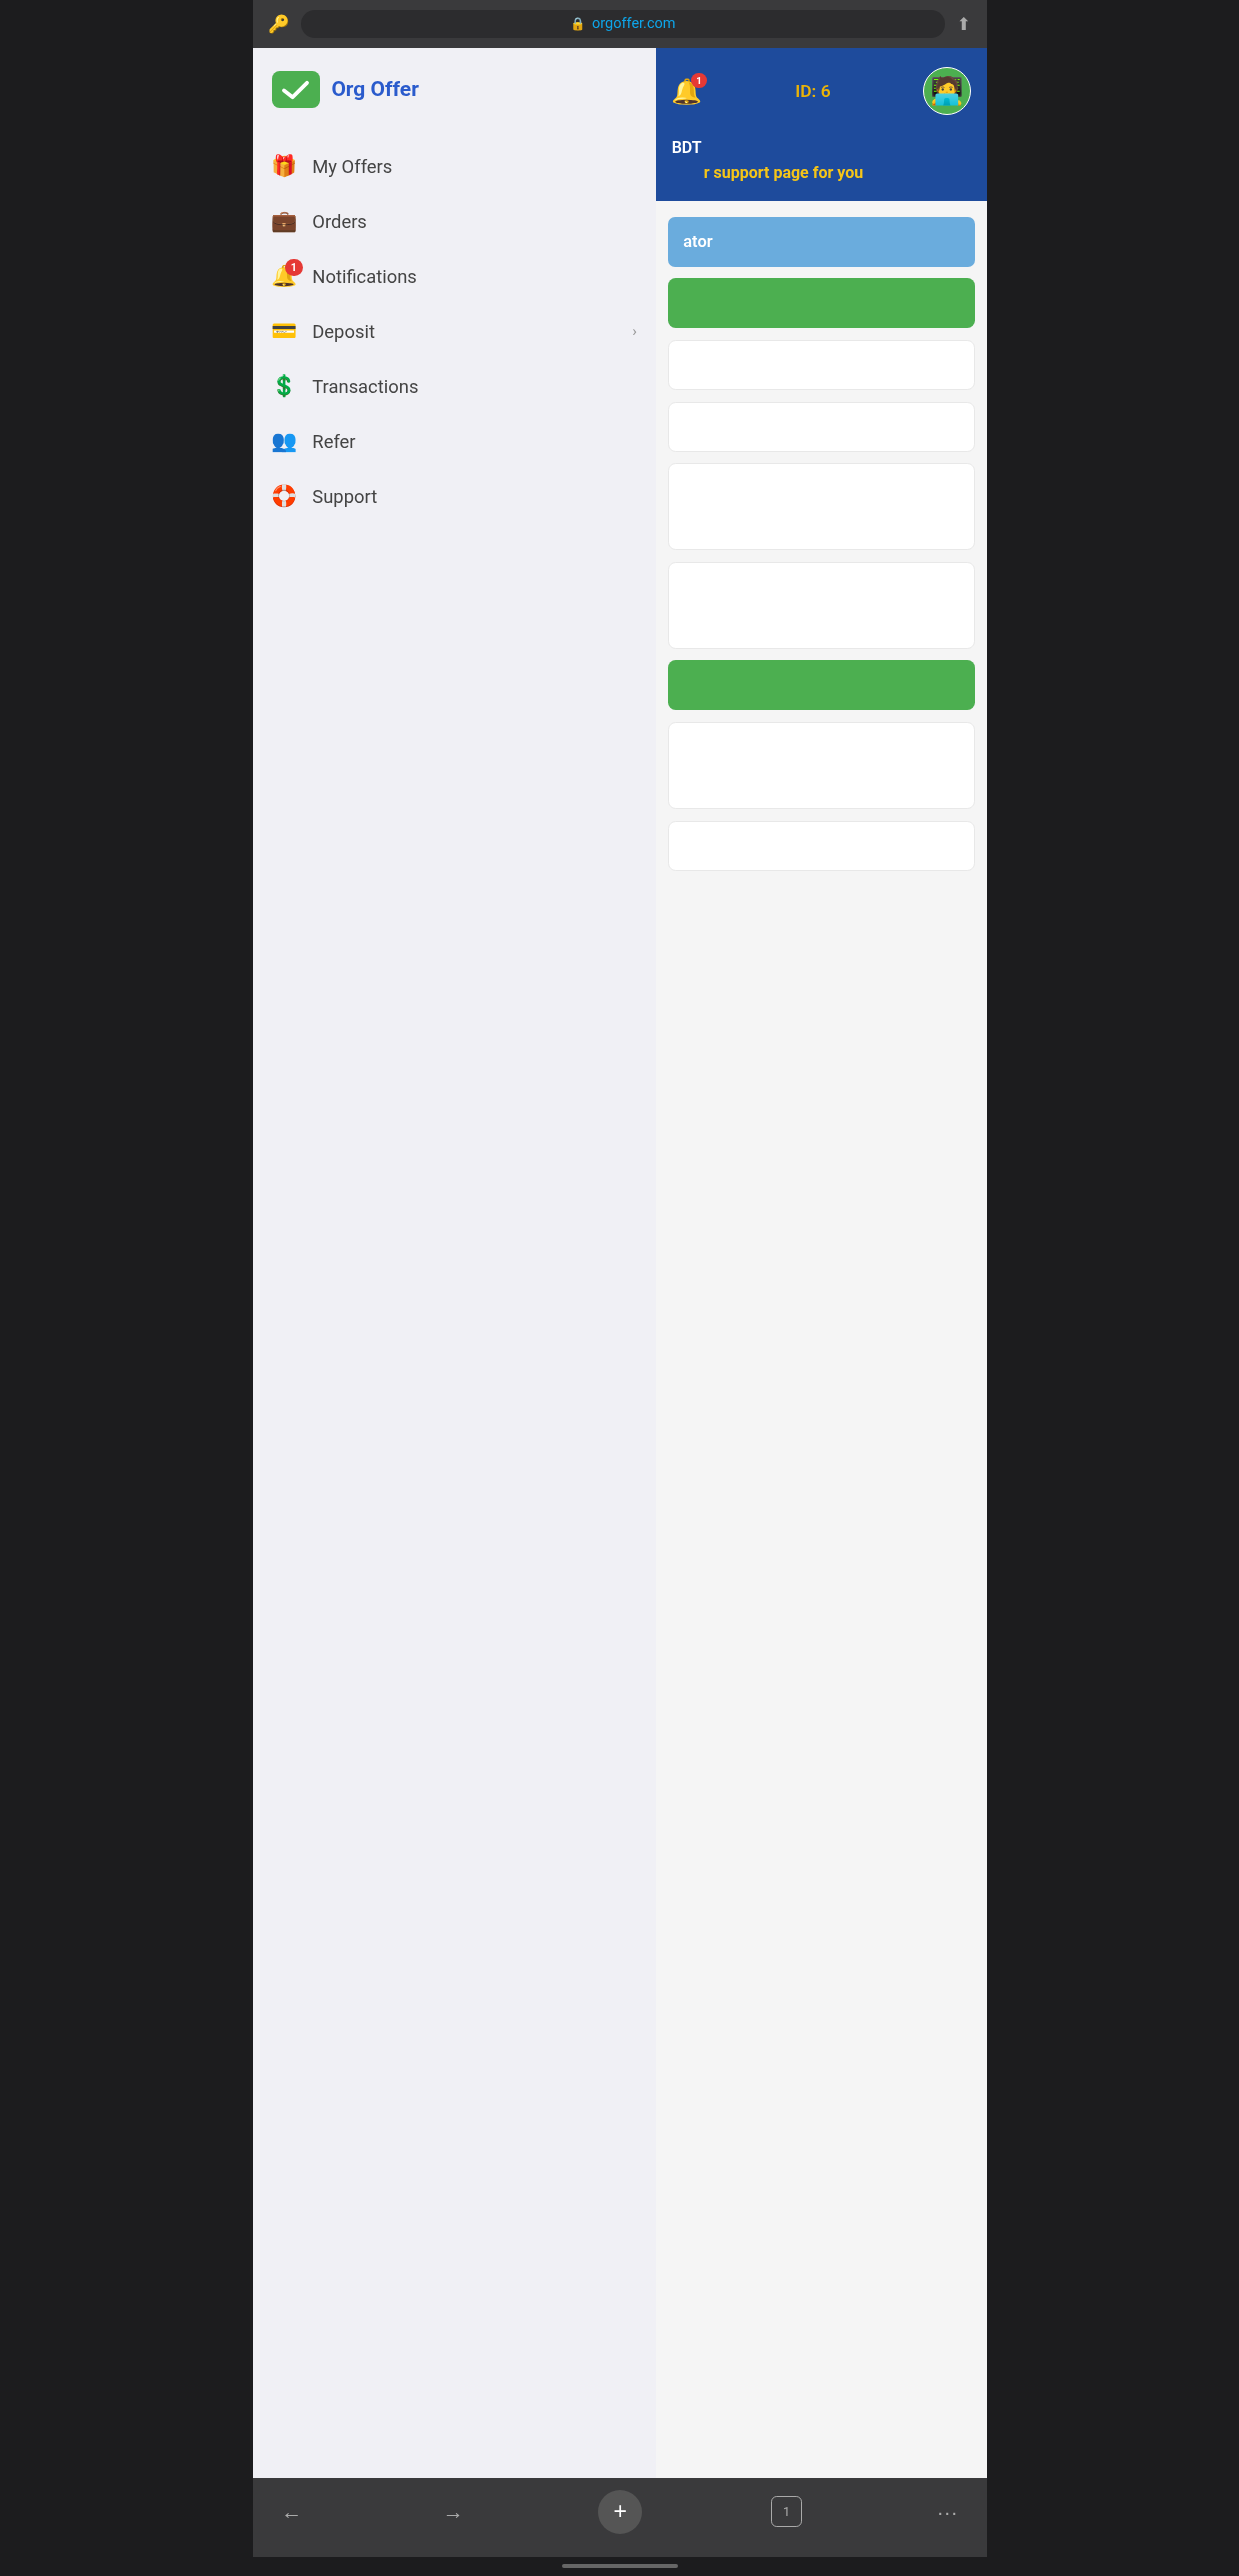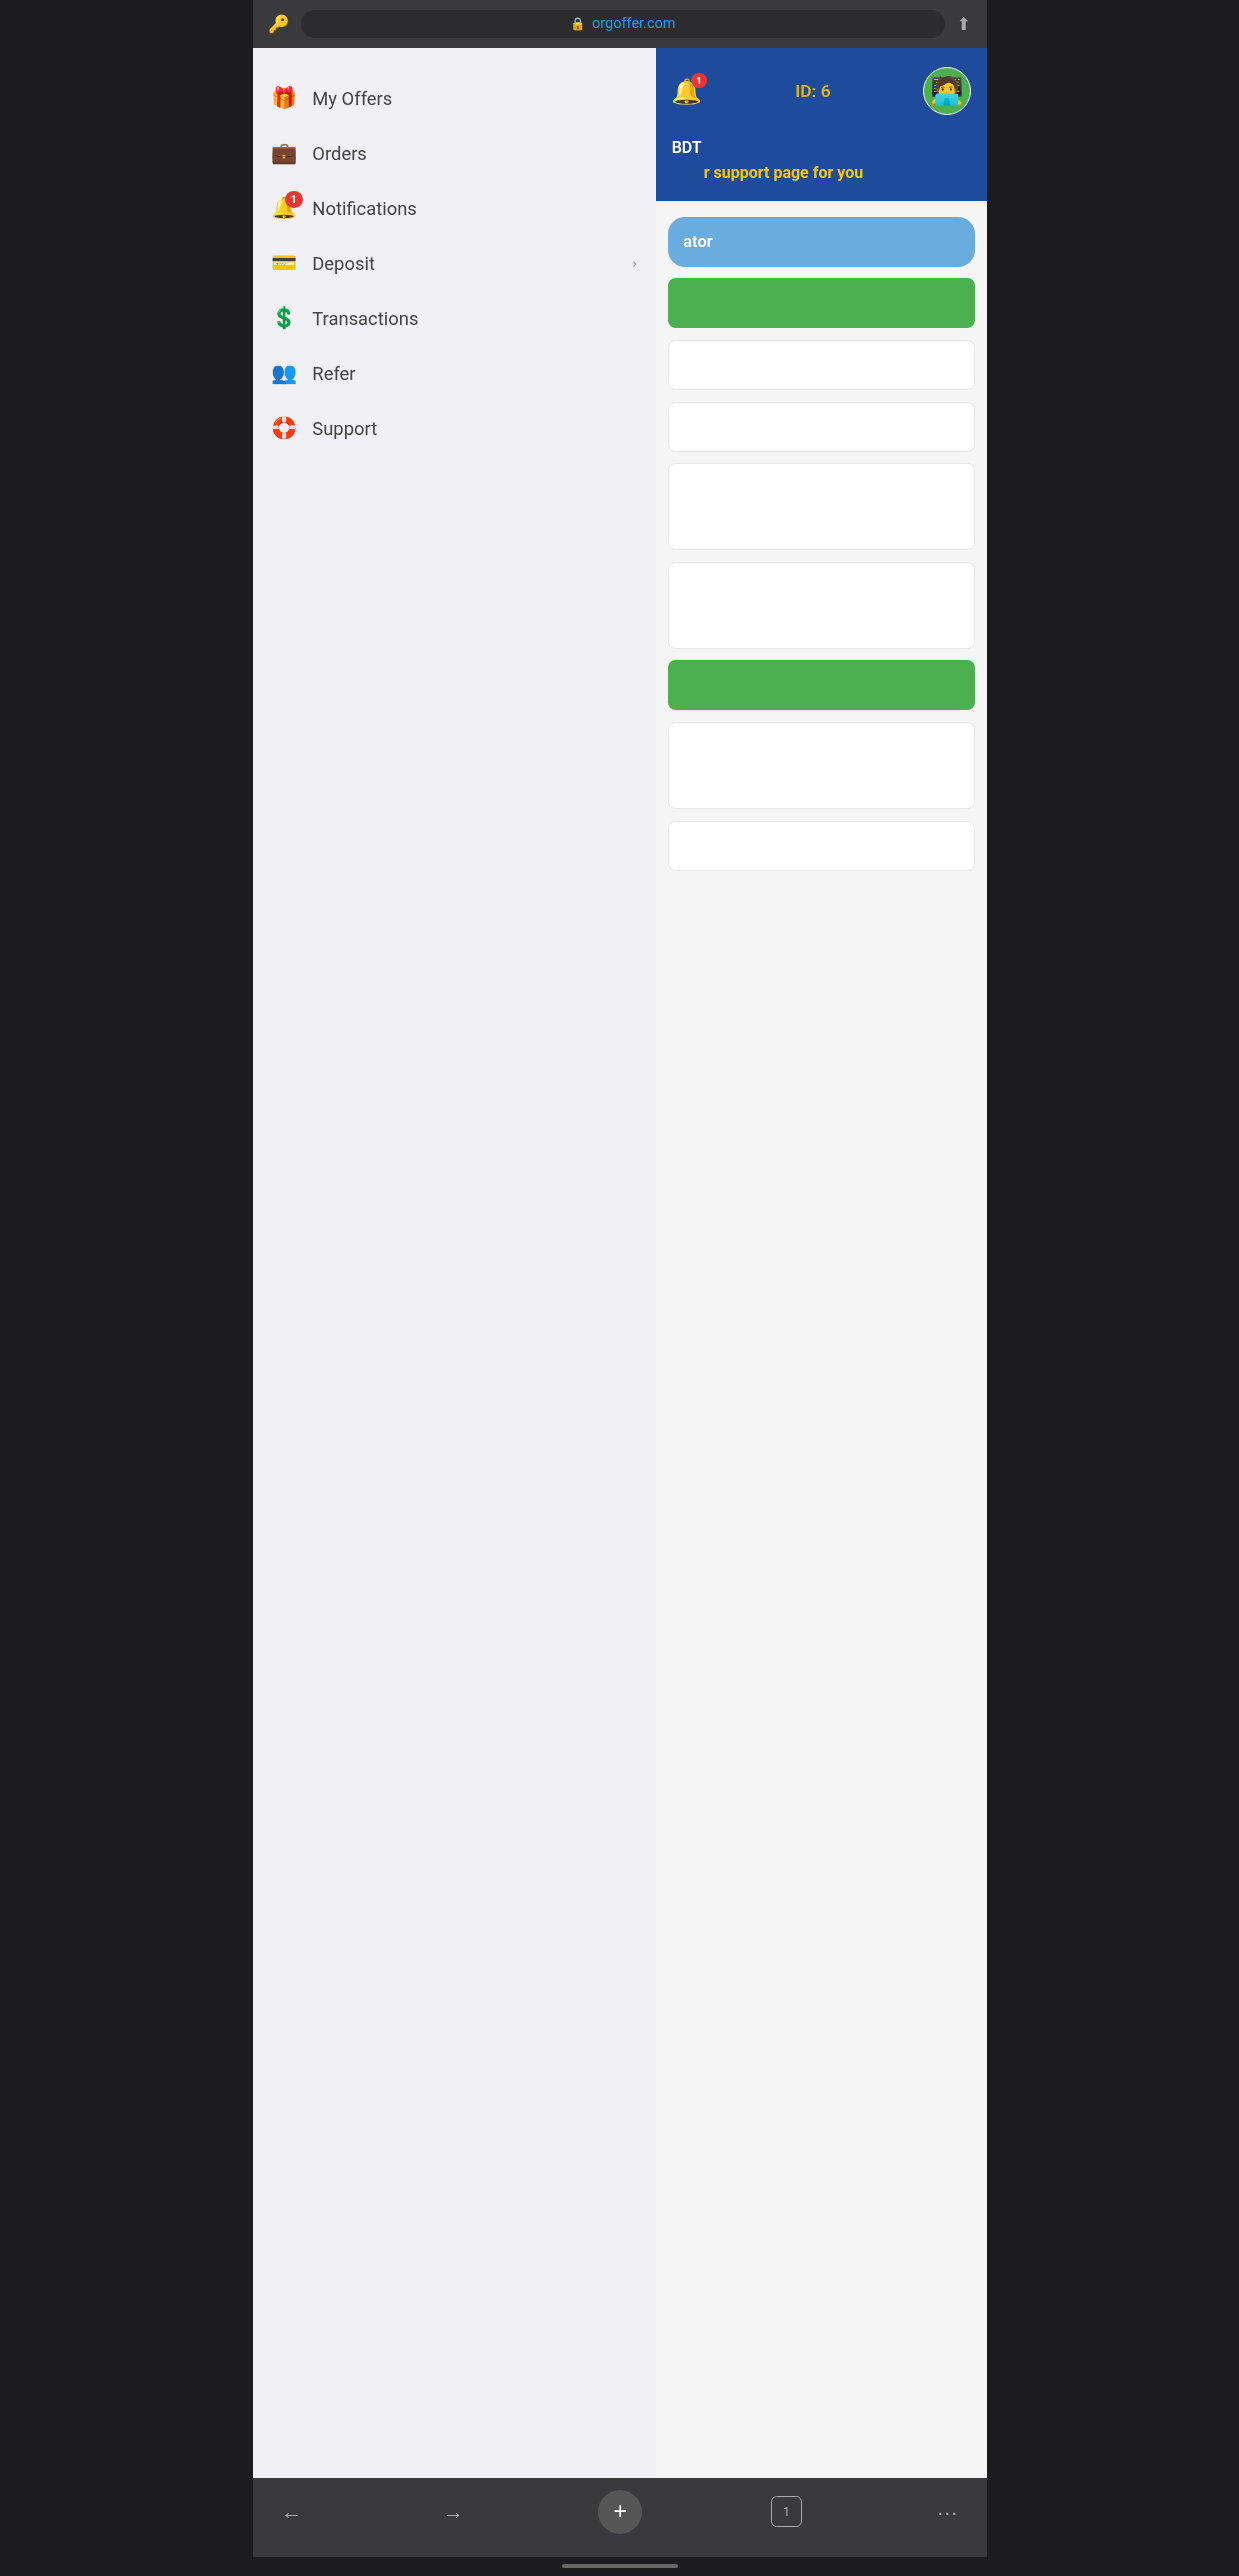--- a/index.html
+++ b/index.html
@@ -235,21 +235,21 @@
     
     .cards-area {
       padding: 15.5px 11.6px;
       display: flex;
       flex-direction: column;
       gap: 11.6px;
     }
 
     .card-blue {
       background: #6aacdd;
-      border-radius: 17px;
+      border-radius: 7px;
       padding: 15.5px;
       color: white;
       font-size: 16.4px;
       font-weight: 600;
     }
 
     .card-green {
       background: #4caf50;
       border-radius: 7.7px;
       padding: 15.5px;
@@ -344,20 +344,28 @@
     <span class="browser-url-lock">🔒</span>
     <span class="browser-url-text">orgoffer.com</span>
   </div>
   <span class="browser-share">⬆</span>
 </div>
 
 <div class="main-content">
 
   <div class="sidebar">
 
+    <div class="sidebar-logo">
+      <div class="logo-icon">
+        <svg width="31" height="23" viewBox="0 0 32 24" fill="none">
+          <polyline points="4,13 13,20 28,5" stroke="white" stroke-width="4" stroke-linecap="round" stroke-linejoin="round"></polyline>
+        </svg>
+      </div>
+      <span class="logo-text">Org Offer</span>
+    </div>
 
     <div id="nav-list">
         <div class="nav-item">
           <div class="nav-icon">🎁</div>
           <span class="nav-label">My Offers</span>
         </div>
         <div class="nav-item">
           <div class="nav-icon">💼</div>
           <span class="nav-label">Orders</span>
         </div>

